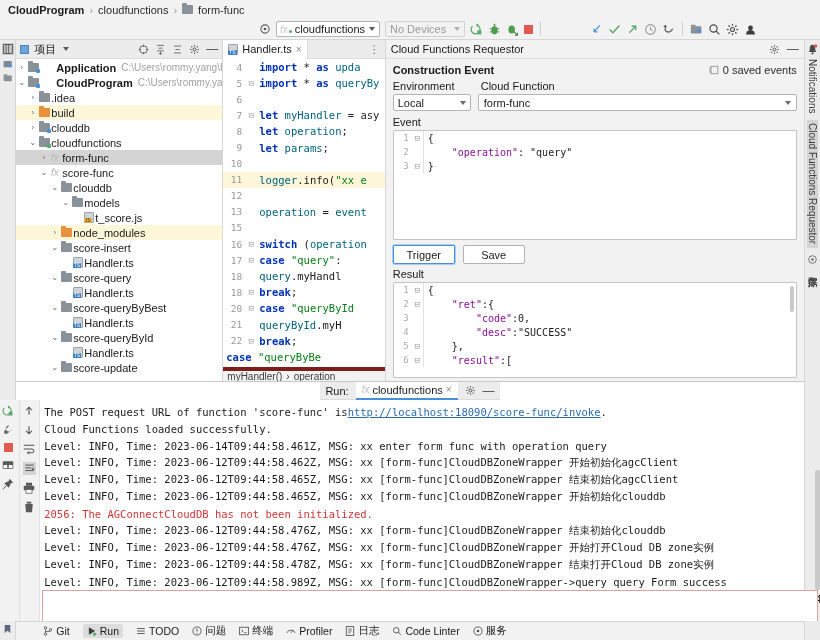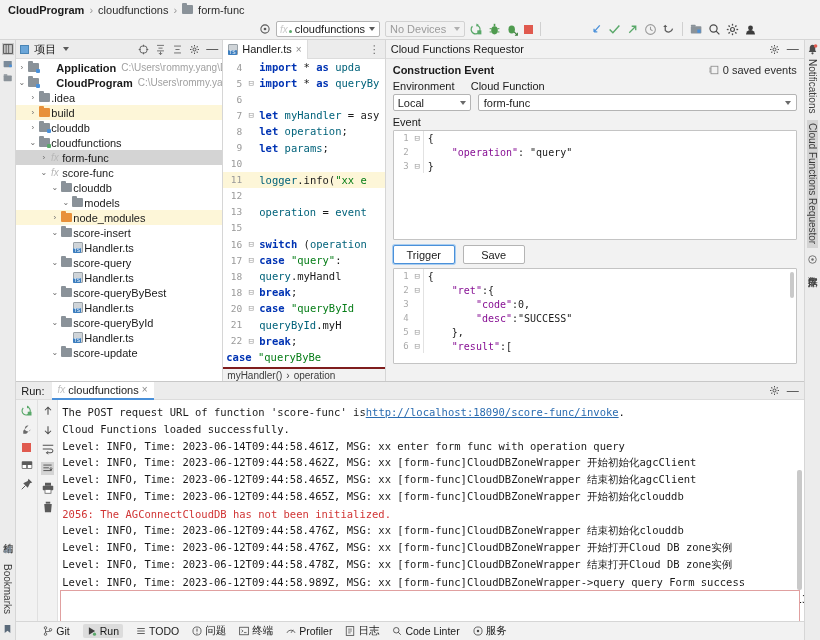--- a/index.html
+++ b/index.html
@@ -101,51 +101,51 @@
   .edtab { display:flex; align-items:center; gap:4px; padding:0 5px; height:19px; background:#fff; border-right:1px solid #dcdcdc;}
   .edtab .x { color:#8a8a8a; font-size:10px;}
   .edtabs .dots { margin-left:auto; margin-right:5px; color:#6a6a6a; font-size:11px;}
   .code { flex:1 1 auto; position:relative; overflow:hidden; font-family:"DejaVu Sans Mono", monospace; font-size:10.5px;}
   .cline { height:16.1px; display:flex; align-items:center; white-space:nowrap;}
   .gut { width:23px; flex:0 0 23px; text-align:right; padding-right:4px; color:#999; font-size:9.5px;}
   .fold { width:10px; flex:0 0 10px; text-align:center; color:#9a9a9a; font-size:9px;}
   .cline.cur { background:#fdf6d8; }
   .ctext { padding-left:3px; }
   .kw{color:#0033b3;font-weight:bold;} .str{color:#067d17;} .fn{color:#00627a;}
-  .breadcrumbbar { height:14px; background:#f2f2f2; border-top:2px solid #7f1d1d; display:flex; align-items:center; padding-left:4px; gap:4px; font-size:10px; color:#3c3c3c; flex:0 0 14px;}
+  .breadcrumbbar { height:14px; background:#f2f2f2; border-top:4px solid #7f1d1d; display:flex; align-items:center; padding-left:4px; gap:4px; font-size:10px; color:#3c3c3c; flex:0 0 14px;}
 
   
   .requestor { width:419px; background:#f2f2f2; display:flex; flex-direction:column; border-left:1px solid #d6d6d6; flex:0 0 419px;}
   .rq-hdr { height:19px; display:flex; align-items:center; padding:0 5px; font-size:11px; border-bottom:1px solid #dcdcdc; flex:0 0 19px;}
   .rq-hdr .sp{margin-left:auto;display:flex;gap:7px;align-items:center;}
   .rq-body { padding:5px 7px 0 7px; flex:1 1 auto; display:flex; flex-direction:column; min-height:0;}
   .rq-sec { display:flex; align-items:center; margin-bottom:4px;}
   .rq-sec .t { font-weight:bold; font-size:11px;}
   .rq-sec .saved{margin-left:auto;display:flex;align-items:center;gap:4px;font-size:11px;color:#2b2b2b;}
   .lblrow { display:flex; font-size:11px; margin-bottom:2px;}
-  .lblrow .a{width:78px;} 
+  .lblrow .a{width:88px;} 
   .ctrlrow { display:flex; gap:7px; margin-bottom:5px;}
   .sel1 { width:78px; height:17px; background:#fff; border:1px solid #b4b4b4; border-radius:2px; display:flex; align-items:center; padding:0 4px; font-size:11px;}
   .sel2 { flex:1 1 auto; height:17px; background:#fff; border:1px solid #b4b4b4; border-radius:2px; display:flex; align-items:center; padding:0 5px; font-size:11px;}
   .caret2{width:0;height:0;border-left:3px solid transparent;border-right:3px solid transparent;border-top:4px solid #6a6a6a;margin-left:auto;}
   .jsonbox { background:#fff; border:1px solid #c4c4c4; border-radius:1px; overflow:hidden; font-family:"DejaVu Sans Mono",monospace; font-size:10px;}
   .jline { height:14px; display:flex; align-items:center; white-space:nowrap;}
   .jgut { width:18px; flex:0 0 18px; text-align:right; padding-right:3px; color:#aaa; font-size:9px;}
   .jfold { width:11px; flex:0 0 11px; text-align:center; color:#9a9a9a; font-size:9px;}
   .jsep { width:1px; background:#e2e2e2; align-self:stretch; margin-right:4px;}
   .jkey{color:#871094;} .jpun{color:#1a1a1a;}
   .btnrow { display:flex; gap:8px; margin:5px 0 4px 0;}
   .btn { height:19px; min-width:62px; padding:0 11px; background:#fff; border:1px solid #b4b4b4; border-radius:2px; font-size:11px; display:flex; align-items:center; justify-content:center;}
   .btn.focus { border-color:#4a90d9; box-shadow:0 0 0 1px #a8cdf0;}
   .lbl-small{font-size:11px;margin-bottom:2px;}
   .resultbox{position:relative;}
   .vscroll{position:absolute;right:2px;top:3px;width:4px;height:26px;background:#c9c9c9;border-radius:2px;}
 
   
-  .console { flex:0 0 240px; background:#fff; display:flex; flex-direction:column; border-top:1px solid #c8c8c8;}
+  .console { flex:0 0 240px; background:#fff; display:flex; flex-direction:column; border-top:1px solid #c8c8c8;align-items:center;}
   .con-hdr { height:18px; background:#ececec; display:flex; align-items:center; gap:7px; padding-left:5px; border-bottom:1px solid #dcdcdc; flex:0 0 18px;}
   .con-hdr .run{font-size:11px;}
   .con-tab{display:flex;align-items:center;gap:3px;background:#fff;height:18px;padding:0 6px;border-bottom:2px solid #4a90d9;}
   .con-hdr .sp{margin-left:auto;display:flex;gap:7px;align-items:center;padding-right:5px;}
   .con-main{flex:1 1 auto;display:flex;min-height:0;}
   .con-rail{width:42px;flex:0 0 42px;background:#f2f2f2;display:flex;border-right:1px solid #e0e0e0;}
   .con-col{width:21px;display:flex;flex-direction:column;align-items:center;gap:7px;padding-top:5px;}
   .con-col.right{border-left:1px solid #e0e0e0;}
   .con-out{flex:1 1 auto;overflow:hidden;font-family:"DejaVu Sans Mono",monospace;font-size:10.5px;padding:3px 0 0 4px;position:relative;}
   .oline{height:17px;display:flex;align-items:center;white-space:nowrap;color:#1a1a1a;}
@@ -447,20 +447,30 @@
                 <span class="lbl">clouddb</span>
               </div>
               <div class="row">
                 <span style="width:44px;flex:0 0 44px"></span>
                 <span class="arrow">⌄</span>
                 <span class="nodeico">
                   <span class="fo"></span>
                 </span>
                 <span class="lbl">models</span>
               </div>
+              <div class="row">
+                <span style="width:55px;flex:0 0 55px"></span>
+                <span class="arrow"></span>
+                <span class="nodeico">
+                  <span class="ts-ico js">
+                    <span class="t">JS</span>
+                  </span>
+                </span>
+                <span class="lbl">t_score.js</span>
+              </div>
               <div class="row hl">
                 <span style="width:33px;flex:0 0 33px"></span>
                 <span class="arrow">›</span>
                 <span class="nodeico">
                   <span class="fo orange"></span>
                 </span>
                 <span class="lbl">node_modules</span>
               </div>
               <div class="row">
                 <span style="width:33px;flex:0 0 33px"></span>
@@ -725,20 +735,21 @@
                   <span class="jgut">3</span>
                   <span class="jfold">⊟</span>
                   <span class="jsep"></span>
                   <span style="white-space:pre">}</span>
                 </div>
               </div>
             <div class="btnrow">
               <div class="btn focus">Trigger</div>
               <div class="btn">Save</div>
             </div>
+            <div class="lbl-small">Result</div>
             <div class="jsonbox resultbox" style="height:96px">
               <div id="result-host">
                   <div class="jline">
                     <span class="jgut">1</span>
                     <span class="jfold">⊟</span>
                     <span class="jsep"></span>
                     <span style="white-space:pre">{</span>
                   </div>
                   <div class="jline">
                     <span class="jgut">2</span>

